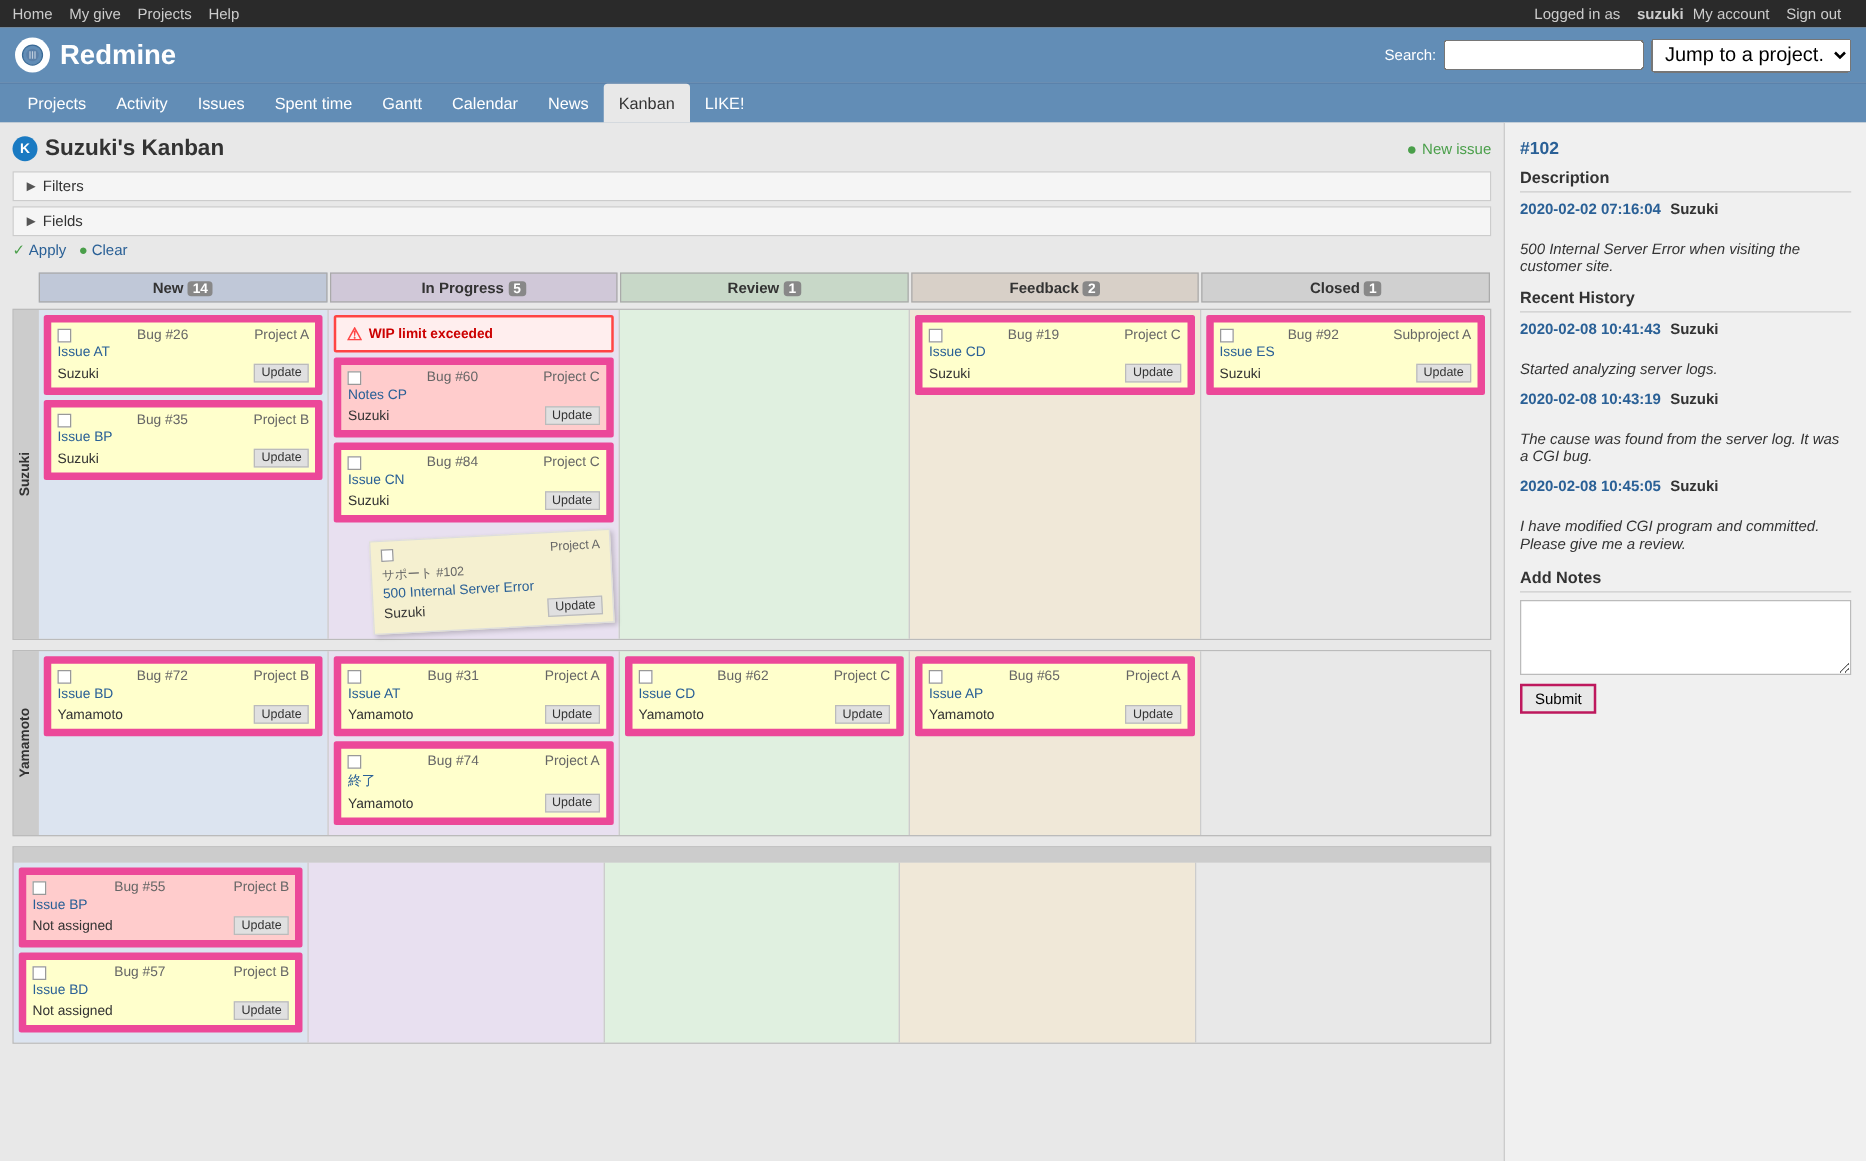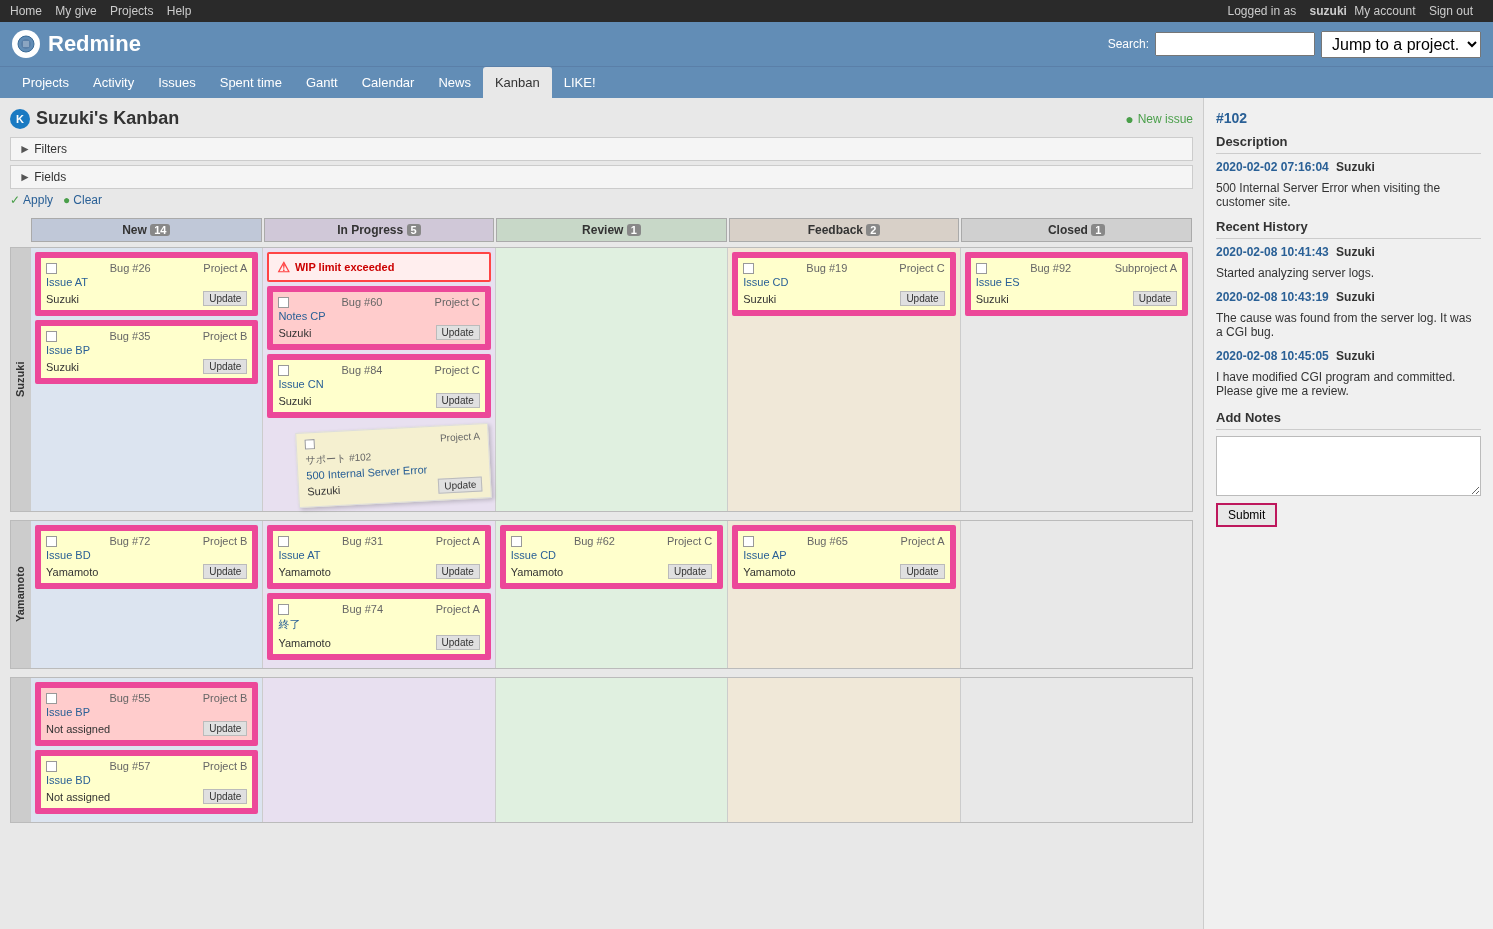--- a/index.html
+++ b/index.html
@@ -75,21 +75,21 @@
     .sticky-card { background: #f5f0d0; border: 1px solid #ddd; transform: rotate(-3deg); padding: 6px 8px; font-size: 11px; margin: 4px 0; box-shadow: 2px 2px 4px rgba(0,0,0,0.2); }
     .sticky-card-header { display: flex; justify-content: space-between; font-size: 10px; color: #666; margin-bottom: 3px; }
     .sticky-title { color: #2a6096; font-size: 11px; margin-bottom: 3px; }
 
     
     #sidebar-issue-id { color: #2a6096; font-size: 14px; font-weight: bold; margin-bottom: 8px; }
     #sidebar-desc-title { font-weight: bold; font-size: 13px; margin-bottom: 6px; border-bottom: 1px solid #ccc; padding-bottom: 4px; }
     .history-entry { margin-bottom: 10px; }
     .history-timestamp { color: #2a6096; font-size: 12px; font-weight: bold; }
     .history-user { font-weight: bold; font-size: 12px; }
-    .history-text { font-size: 12px; color: #333; margin-top: 7px; }
+    .history-text { font-size: 12px; color: #333; margin-top: 18px; font-style: italic; }
     #add-notes-title { font-weight: bold; font-size: 13px; margin-bottom: 6px; border-bottom: 1px solid #ccc; padding-bottom: 4px; margin-top: 12px; }
     #notes-textarea { width: 100%; height: 60px; border: 1px solid #bbb; padding: 4px; font-size: 12px; resize: vertical; }
     #submit-btn { background: #e8e8e8; border: 2px solid #be185d; padding: 3px 10px; font-size: 12px; cursor: pointer; margin-top: 4px; }
     #recent-history-title { font-weight: bold; font-size: 13px; margin-bottom: 6px; border-bottom: 1px solid #ccc; padding-bottom: 4px; margin-top: 8px; }
 
     .redmine-logo { display: flex; align-items: center; }
     .redmine-logo-icon { width: 28px; height: 28px; background: white; border-radius: 50%; display: flex; align-items: center; justify-content: center; }
     .redmine-logo-icon svg { width: 20px; height: 20px; }
 
     .col-new { background: #d0d8e8; }
@@ -386,21 +386,21 @@
                 <button class="update-btn">Update</button>
               </div>
             </div>
           </div>
 
           <div class="kanban-column" style="background:#e8e8e8;">
           </div>
         </div>
       </div>
 
-      <div class="swimlane" style="margin-top:4px;">
+      <div class="swimlane" style="margin-top:4px;flex-direction:column;">
         <div class="swimlane-label"></div>
         <div class="kanban-columns">
 
           <div class="kanban-column" style="background:#dce4f0;">
             <div class="issue-card pink">
               <div class="issue-card-header">
                 <span class="cb"></span>
                 <span class="issue-id">Bug #55</span>
                 <span class="issue-project">Project B</span>
               </div>

